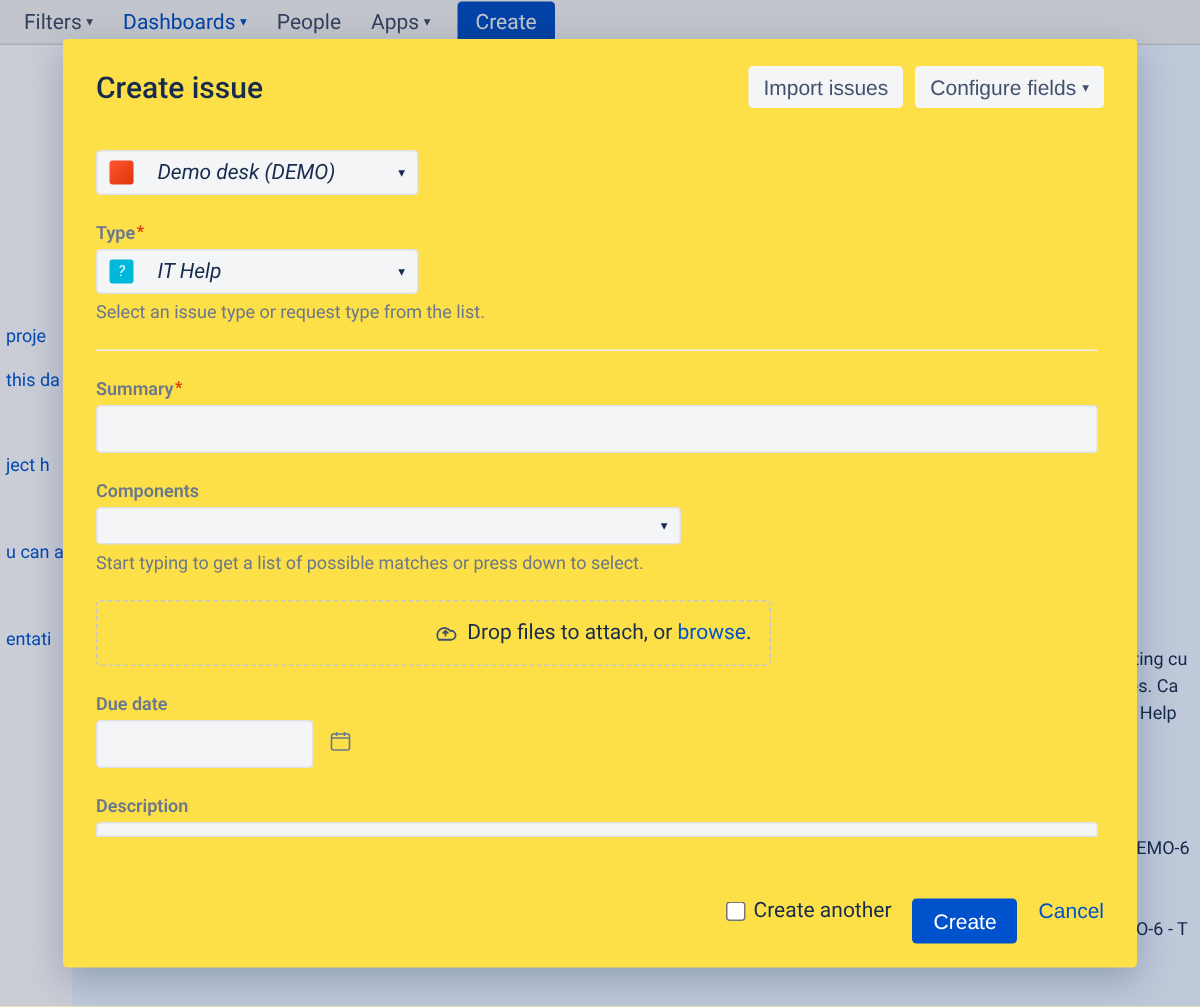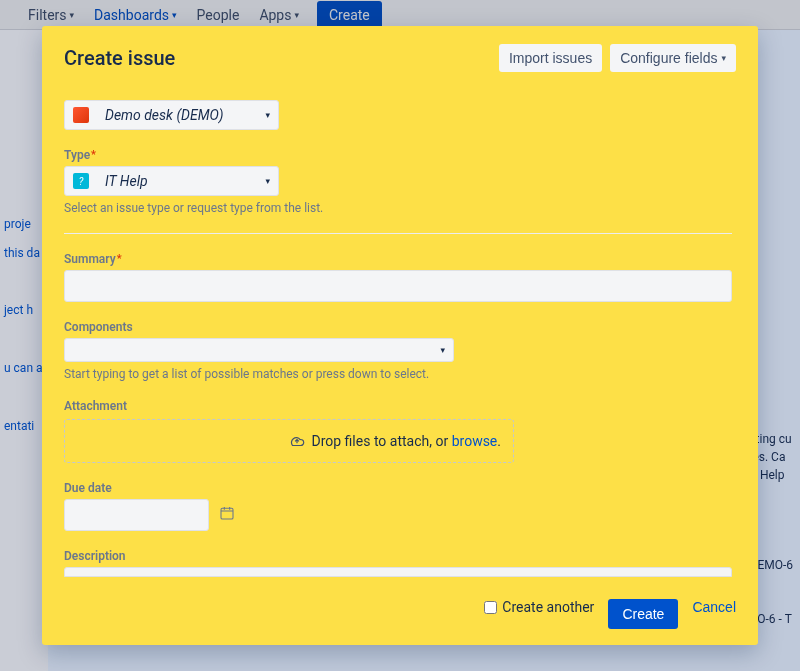--- a/index.html
+++ b/index.html
@@ -11,21 +11,21 @@
       position: relative;
       overflow: hidden;
       color: #172b4d;
     }
     
     .bg-nav {
       position: absolute; top: 0; left: 0; right: 0;
       height: 30px;
       background: #fff;
       display: flex; align-items: center;
-      padding: 0 20px;
+      padding: 0 8px;
       gap: 4px;
       border-bottom: 1px solid #dfe1e6;
       filter: brightness(0.92);
     }
     .bg-nav-item { display:flex;align-items:center;gap:3px;color:#42526e;padding:4px 8px;font-size:14px;cursor:pointer;}
     .bg-nav-item.active{color:#0052cc;}
     .bg-nav-create{background:#0052cc;color:#fff;padding:6px 12px;border-radius:3px;margin-left:6px;}
     .chev{font-size:9px;}
     .bg-body{position:absolute;top:30px;left:0;right:0;bottom:0;background:#deebff;opacity:.6;}
     .bg-side{position:absolute;top:30px;left:0;width:48px;bottom:0;background:#f4f5f7;color:#0052cc;padding:180px 4px;font-size:12px;line-height:2.4;}
@@ -149,21 +149,20 @@
     <div class="field">
       <label class="field-label">Components</label>
       <div class="select select-wide">
         <span></span>
           <span class="chev">▾</span>
       </div>
       <div class="hint">Start typing to get a list of possible matches or press down to select.</div>
     </div>
 
     <div class="field">
-      <label class="field-label">Attachment</label>
       <div class="attach-zone">
         <svg class="cloud-icon" viewBox="0 0 24 24" fill="none" stroke="#42526e" stroke-width="1.6">
             <path d="M17 18a4 4 0 1 0-.8-7.93A6 6 0 1 0 6 18h11z"></path>
             <path d="M12 10v5M9.5 12.5 12 10l2.5 2.5"></path>
           </svg>
         <span><span>Drop files to attach, or </span><span class="link">browse</span><span>.</span></span>
       </div>
     </div>
 
     <div class="field">

